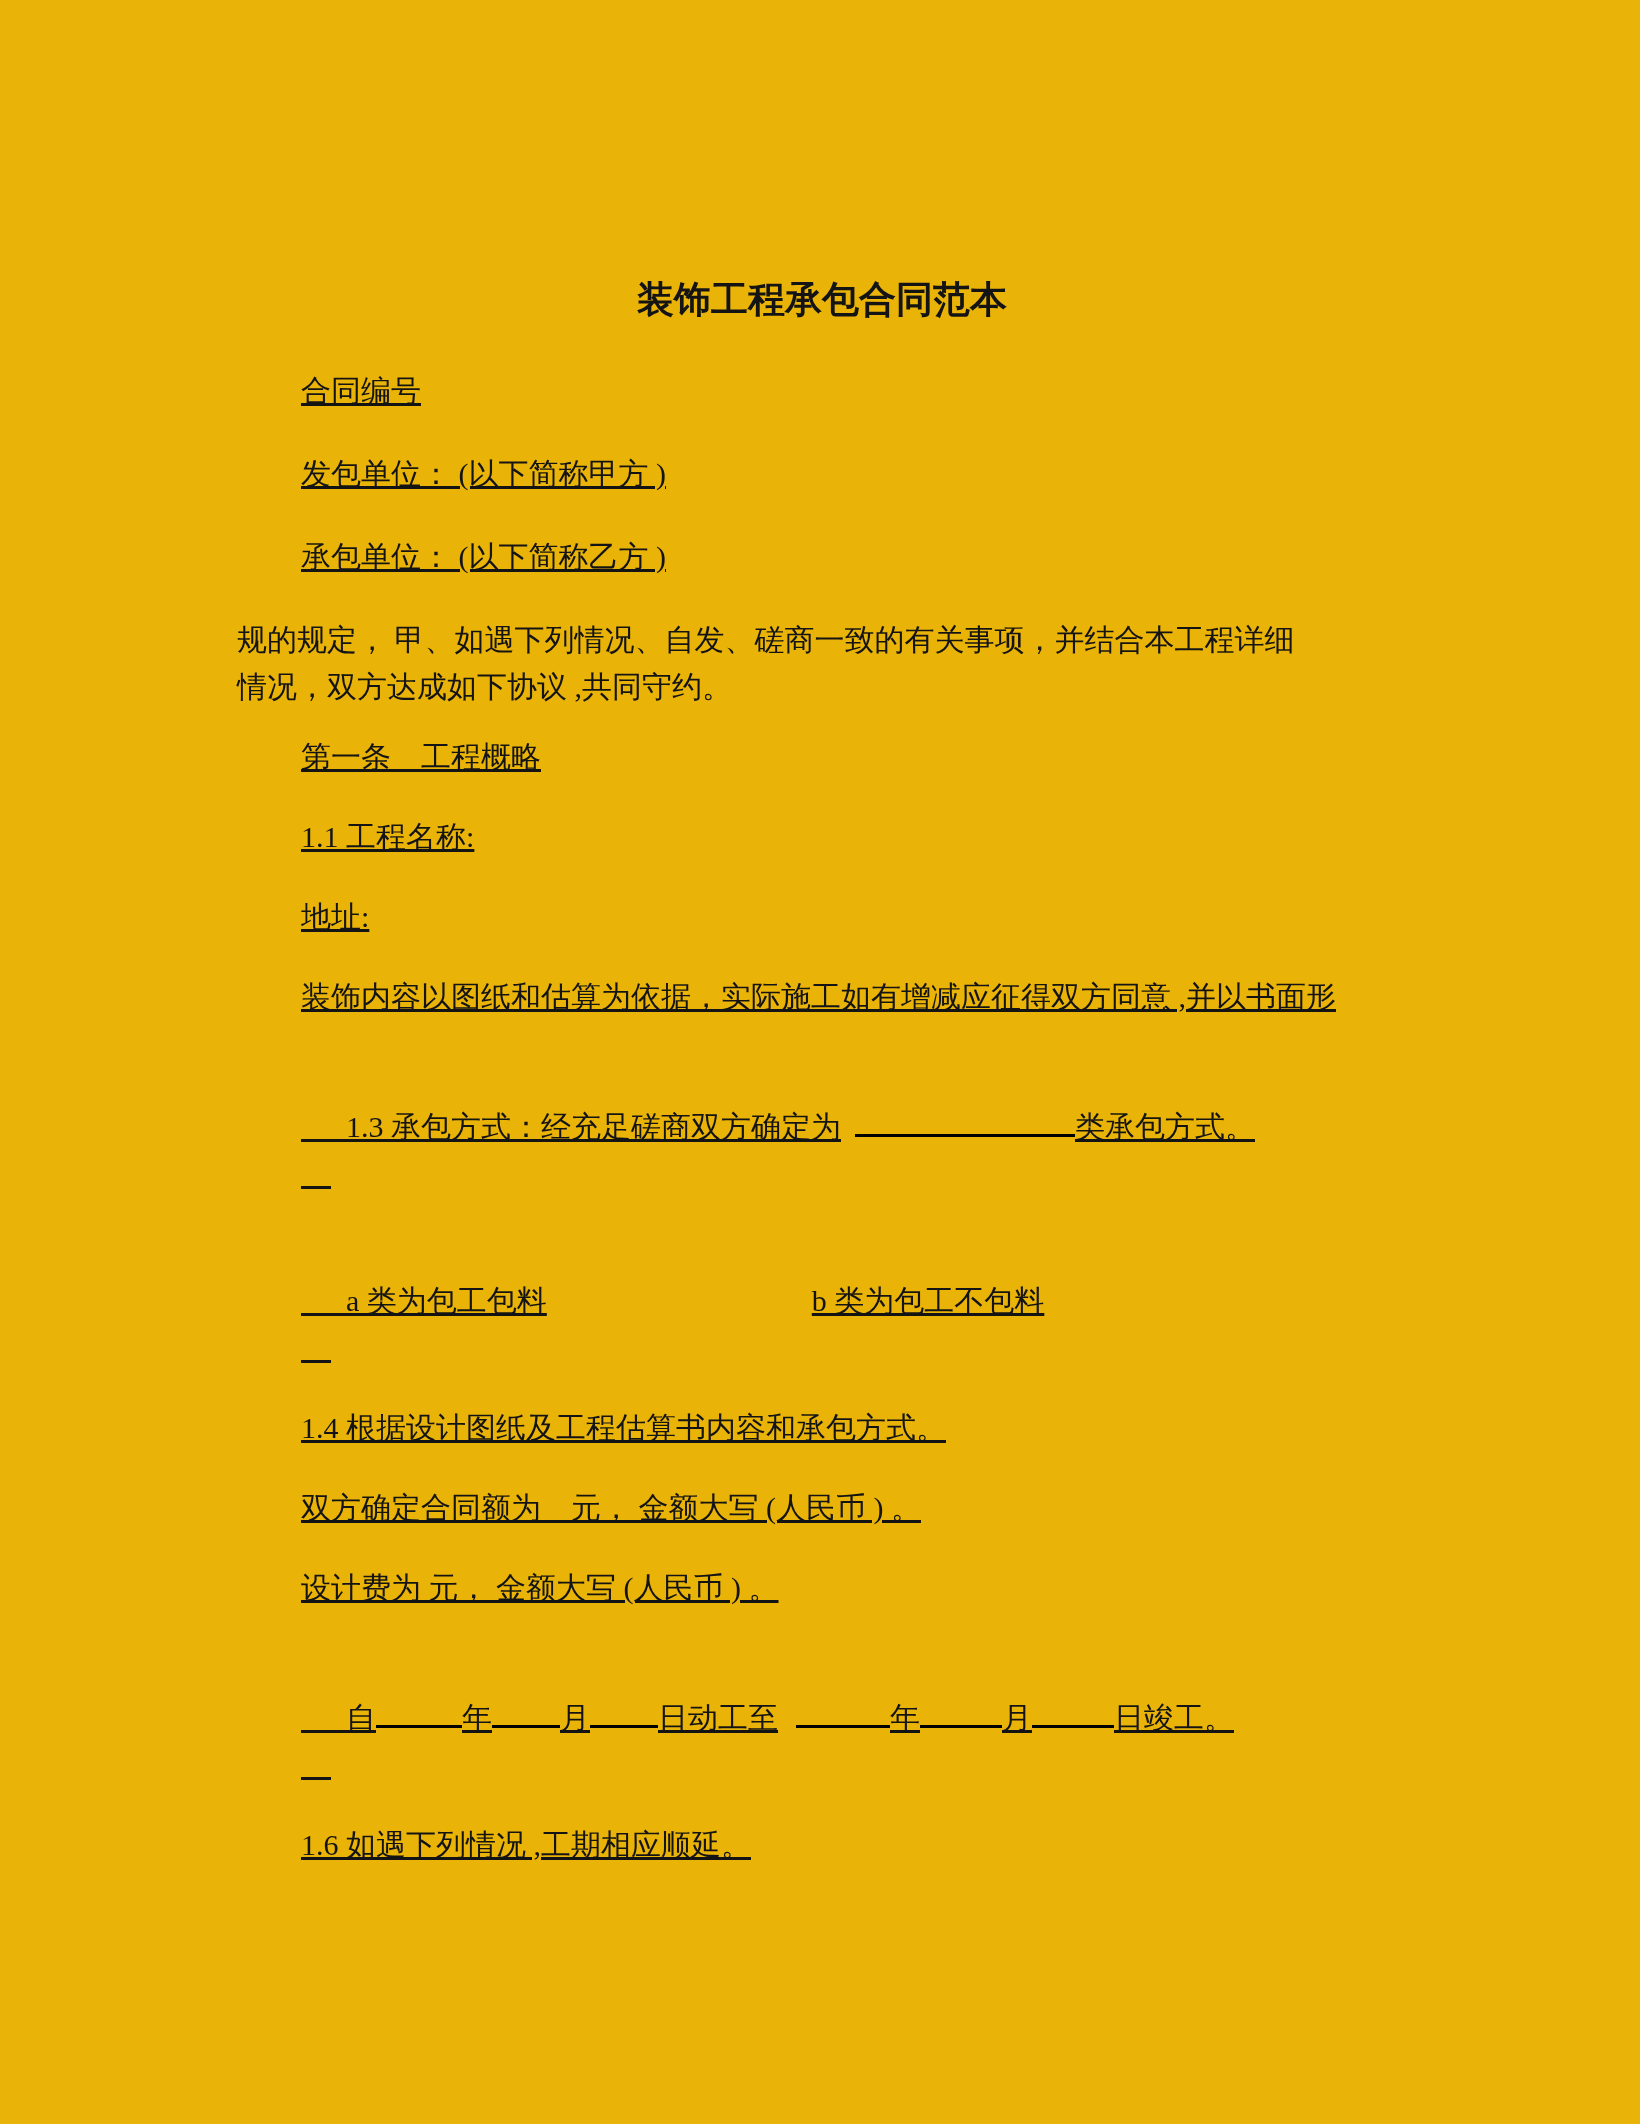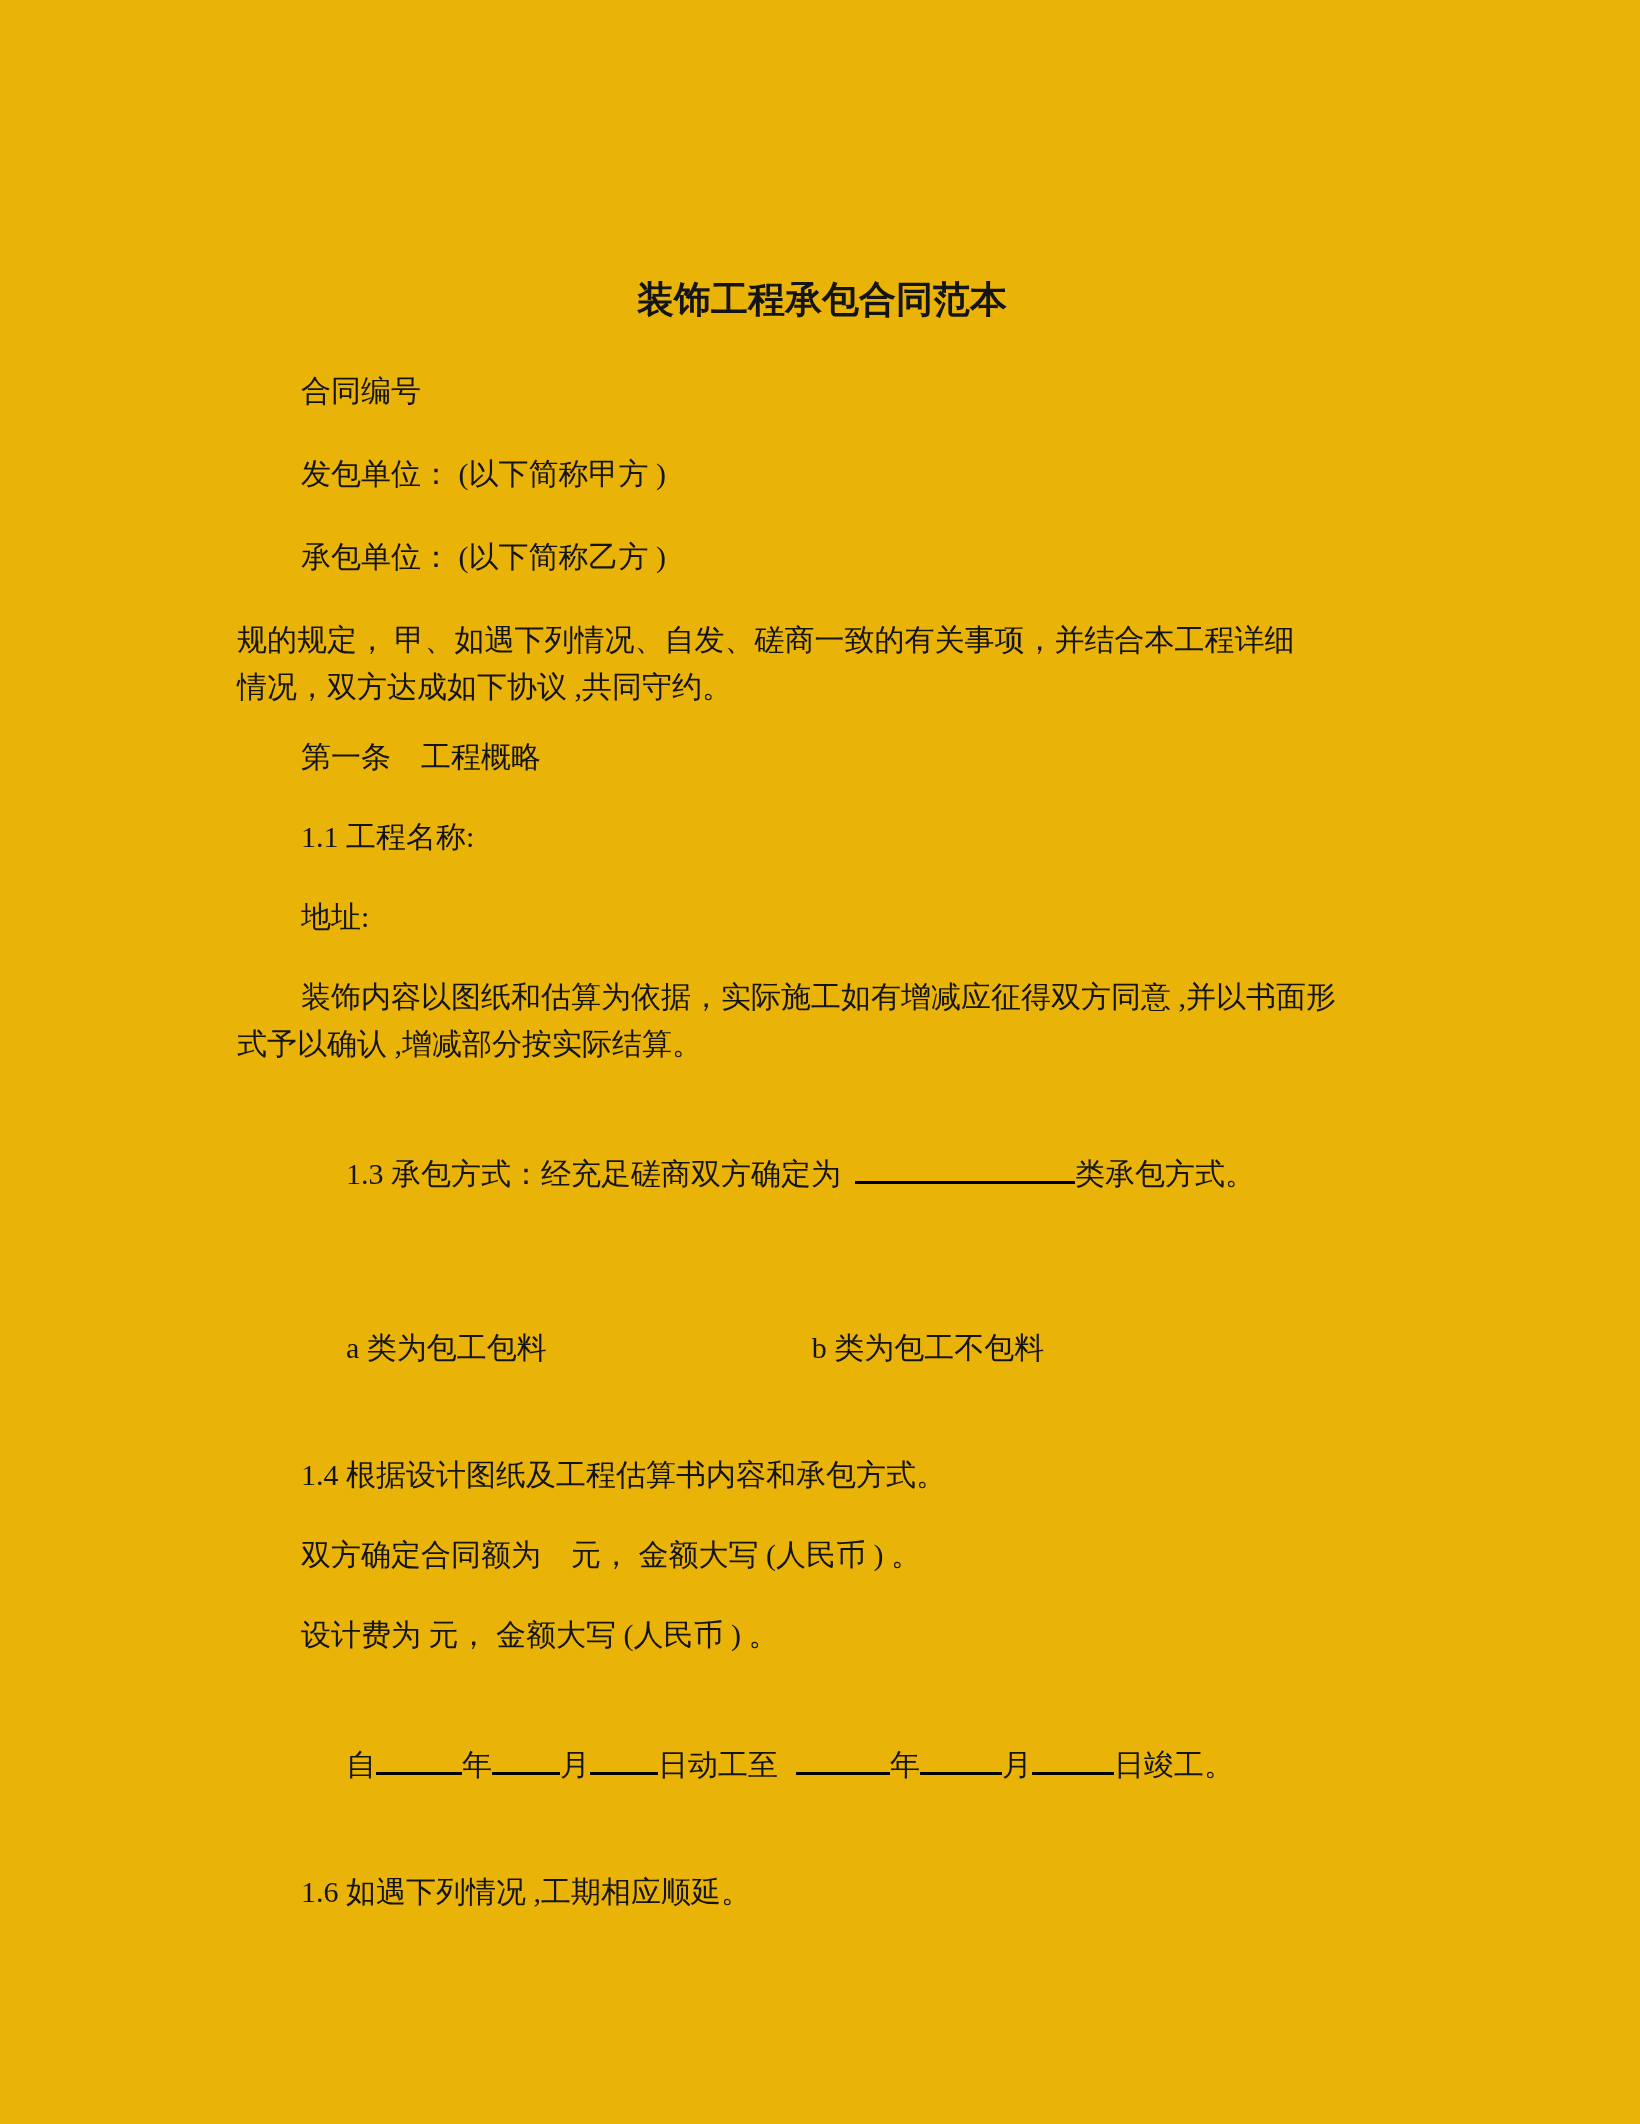--- a/index.html
+++ b/index.html
@@ -28,21 +28,21 @@
   }
   .title {
     font-size: 37px;
     font-weight: bold;
     text-align: center;
     line-height: 50px;
     margin: 0 0 42px 0;
   }
   .mb36 { margin-bottom: 36px; }
   .mb23 { margin-bottom: 23px; }
-  .ind { padding-left: 64px; }
+  .ind { padding-left: 64px; text-decoration: underline; }
   .blank {
     display: inline-block;
     border-bottom: 3px solid #000;
     height: 34px;
     vertical-align: baseline;
   }
   .b220 { width: 220px; margin-left: 14px; }
   .b86 { width: 86px; }
   .b68 { width: 68px; }
   .b94 { width: 94px; margin-left: 18px; }
@@ -70,21 +70,20 @@
 
     <div class="p line ind">第一条　工程概略</div>
 
     <div class="p line ind">1.1 工程名称:</div>
 
     <div class="p line ind">地址:</div>
 
 
     <div class="p">
       <div class="line ind">装饰内容以图纸和估算为依据，实际施工如有增减应征得双方同意 ,并以书面形</div>
-      <div class="line">式予以确认 ,增减部分按实际结算。</div>
     </div>
 
     <div class="p line ind">
       <span>1.3 承包方式：经充足磋商双方确定为</span><span class="blank b220"></span><span>类承包方式。</span>
     </div>
 
     <div class="p line ind">
       <span>a 类为包工包料</span><span class="gap-ab"></span><span>b 类为包工不包料</span>
     </div>
 

